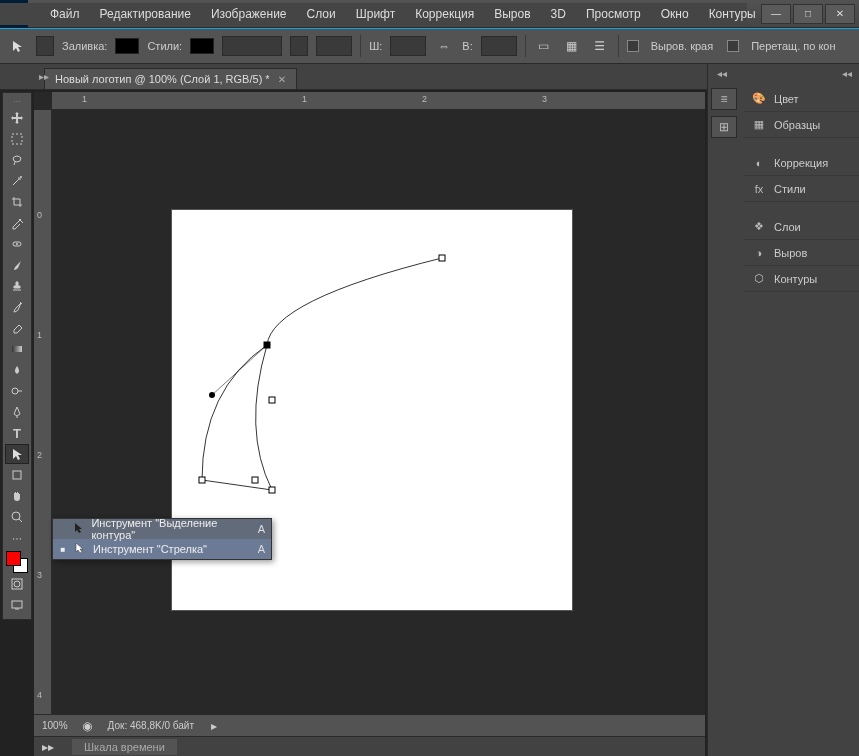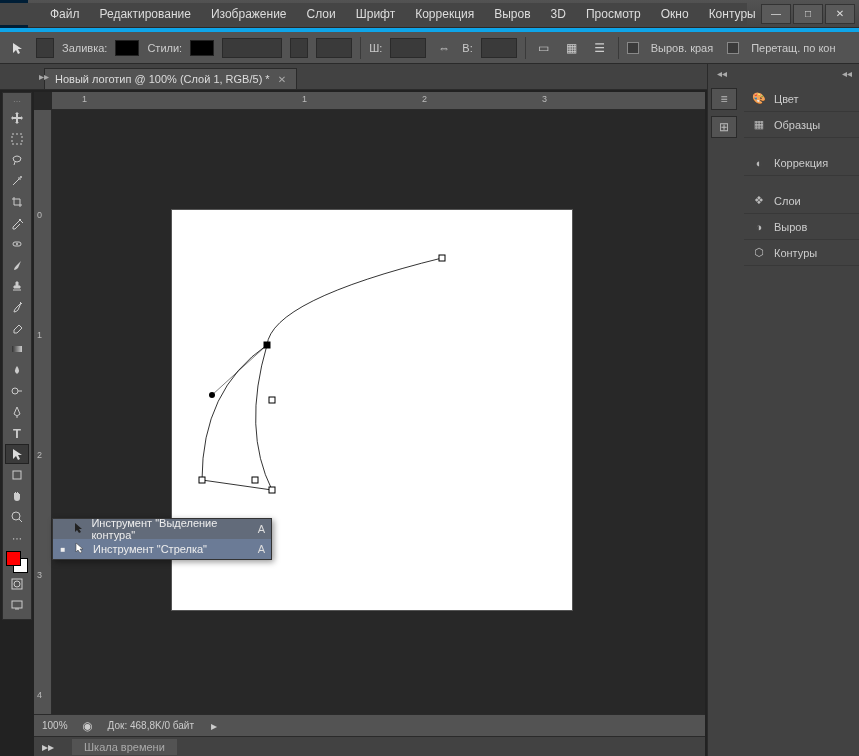--- a/index.html
+++ b/index.html
@@ -9,21 +9,21 @@
 .title-bar { height: 28px; background: linear-gradient(#535353,#454545); display: flex; align-items: center; border-bottom: 1px solid #2a2a2a; }
 .ps-logo { width: 28px; height: 28px; background: #001e36; display: flex; align-items: center; justify-content: center; color:#31a8ff; font-weight:bold; font-size:13px; }
 .window-controls { margin-left: auto; display: flex; gap: 0; padding-right: 4px; }
 .win-btn { width: 30px; height: 20px; background: #5a5a5a; border: 1px solid #333; display: flex; align-items: center; justify-content: center; color:#ddd; font-size:10px; margin-left:2px; }
 
 
 .menu-bar { height: 22px; background: #454545; display: flex; align-items: center; padding-left: 40px; position: absolute; top: 3px; left: 0; right: 112px; }
 .menu-item { color: #ddd; font-size: 12px; padding: 2px 10px; cursor: default; }
 
 
-.options-bar { height: 36px; background: #535353; border-top:4px solid #0ea5e9; border-bottom:1px solid #2a2a2a; display:flex; align-items:center; padding: 0 8px; gap:8px; position: relative; }
+.options-bar { height: 36px; background: #535353; border-top:1px solid #0ea5e9; border-bottom:1px solid #2a2a2a; display:flex; align-items:center; padding: 0 8px; gap:8px; position: relative; }
 .opt-label { color:#ccc; font-size:11px; }
 .swatch-box { width: 24px; height: 16px; background:#000; border:1px solid #222; }
 .opt-drop { width: 60px; height: 20px; background:#3a3a3a; border:1px solid #2a2a2a; }
 .opt-drop.sm { width: 18px; }
 .opt-drop.md { width: 36px; }
 .opt-sep { width:1px; height:22px; background:#3a3a3a; }
 .icon-btn { width:20px; height:20px; display:flex; align-items:center; justify-content:center; color:#ccc; font-size:12px; }
 .checkbox { width:12px; height:12px; border:1px solid #888; background:#3a3a3a; display:inline-block; vertical-align:middle; margin-right:4px; }
 
 
@@ -332,20 +332,24 @@
       </div>
     <div class="panel-row">
         <span class="panel-icon">▦</span>
         <span>Образцы</span>
       </div>
     <div class="panel-group-gap"></div>
     <div class="panel-row">
         <span class="panel-icon">◐</span>
         <span>Коррекция</span>
       </div>
+    <div class="panel-row">
+        <span class="panel-icon">fx</span>
+        <span>Стили</span>
+      </div>
     <div class="panel-group-gap"></div>
     <div class="panel-row">
         <span class="panel-icon">❖</span>
         <span>Слои</span>
       </div>
     <div class="panel-row">
         <span class="panel-icon">◑</span>
         <span>Выров</span>
       </div>
     <div class="panel-row">

